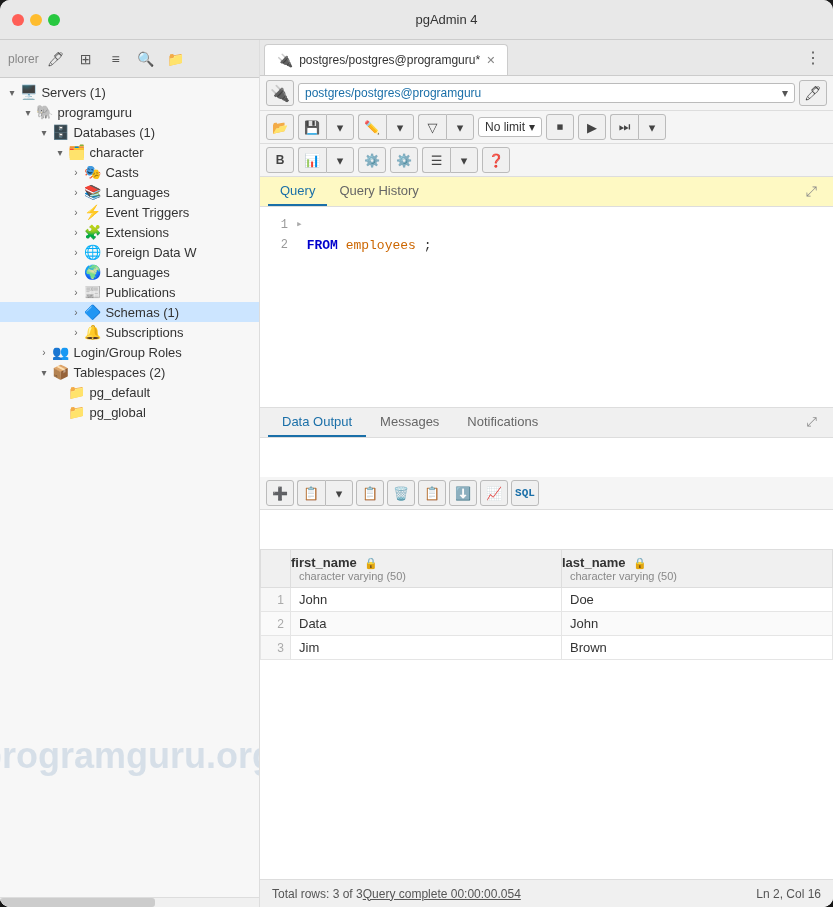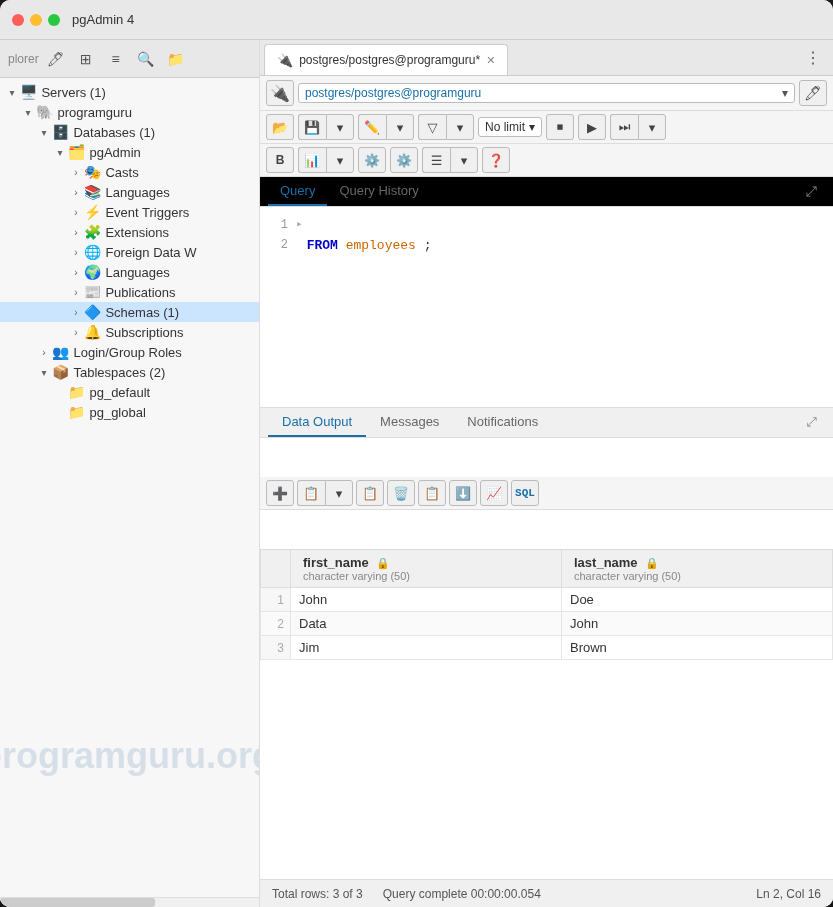--- a/index.html
+++ b/index.html
@@ -38,20 +38,21 @@
       margin-right: 12px;
     }
     .tl {
       width: 12px; height: 12px; border-radius: 50%;
     }
     .tl-red { background: #ff5f57; }
     .tl-yellow { background: #febc2e; }
     .tl-green { background: #28c840; }
     .titlebar-title {
       flex: 1;
+      text-align: center;
       font-size: 13px;
       color: #333;
       font-weight: 500;
     }
     
     .main-layout {
       display: flex;
       flex: 1;
       overflow: hidden;
     }
@@ -221,21 +222,21 @@
       padding: 2px 6px;
       gap: 4px;
       font-size: 12px;
       color: #333;
       cursor: pointer;
     }
     
     .query-tabs {
       display: flex;
       border-bottom: 1px solid #ddd;
-      background: #000000;
+      background: #fef9c3;
       padding: 0 8px;
       flex-shrink: 0;
     }
     .query-tab {
       padding: 6px 12px;
       font-size: 13px;
       cursor: pointer;
       color: #666;
       border-bottom: 2px solid transparent;
     }
@@ -334,32 +335,33 @@
       overflow: auto;
     }
     .data-table {
       width: 100%;
       border-collapse: collapse;
       font-size: 13px;
     }
     .data-table th {
       background: #f0f0f0;
       border: 1px solid #ddd;
-      padding: 5px 12px;
+      padding: 5px 0;
       text-align: left;
       font-weight: 600;
       position: sticky;
       top: 0;
       color: #333;
     }
     .data-table th .col-type {
       font-weight: 400;
       font-size: 11px;
       color: #888;
       display: block;
+      margin-left: 8px;
     }
     .data-table td {
       border: 1px solid #e5e5e5;
       padding: 4px 8px;
       color: #333;
     }
     .data-table tr:nth-child(even) td { background: #fafafa; }
     .data-table .row-num {
       color: #aaa;
       text-align: right;
@@ -445,21 +447,21 @@
           <div class="tree-indent" style="width:36px;"></div>
           <span class="tree-arrow">▾</span>
           <span class="tree-icon">🗄️</span>
           <span class="tree-label">Databases (1)</span>
         </div>
 
         <div class="tree-item">
           <div class="tree-indent" style="width:52px;"></div>
           <span class="tree-arrow">▾</span>
           <span class="tree-icon">🗂️</span>
-          <span class="tree-label">pgAdmin</span>
+          <span class="tree-label">character</span>
         </div>
 
         <div class="tree-item">
           <div class="tree-indent" style="width:68px;"></div>
           <span class="tree-arrow">›</span>
           <span class="tree-icon">🎭</span>
           <span class="tree-label">Casts</span>
         </div>
 
         <div class="tree-item">
@@ -694,18 +696,18 @@
                 <td>Jim</td>
                 <td>Brown</td>
               </tr>
             </tbody>
           </table>
         </div>
       </div>
 
       <div class="status-bar">
         <span>Total rows: 3 of 3</span>
-        <span style="margin-left:20px;">Query complete 00:00:00.054</span>
+        <span style="text-decoration:underline;">Query complete 00:00:00.054</span>
         <span class="status-right">Ln 2, Col 16</span>
       </div>
     </div>
   </div>
 </div>
 
 </body></html>

